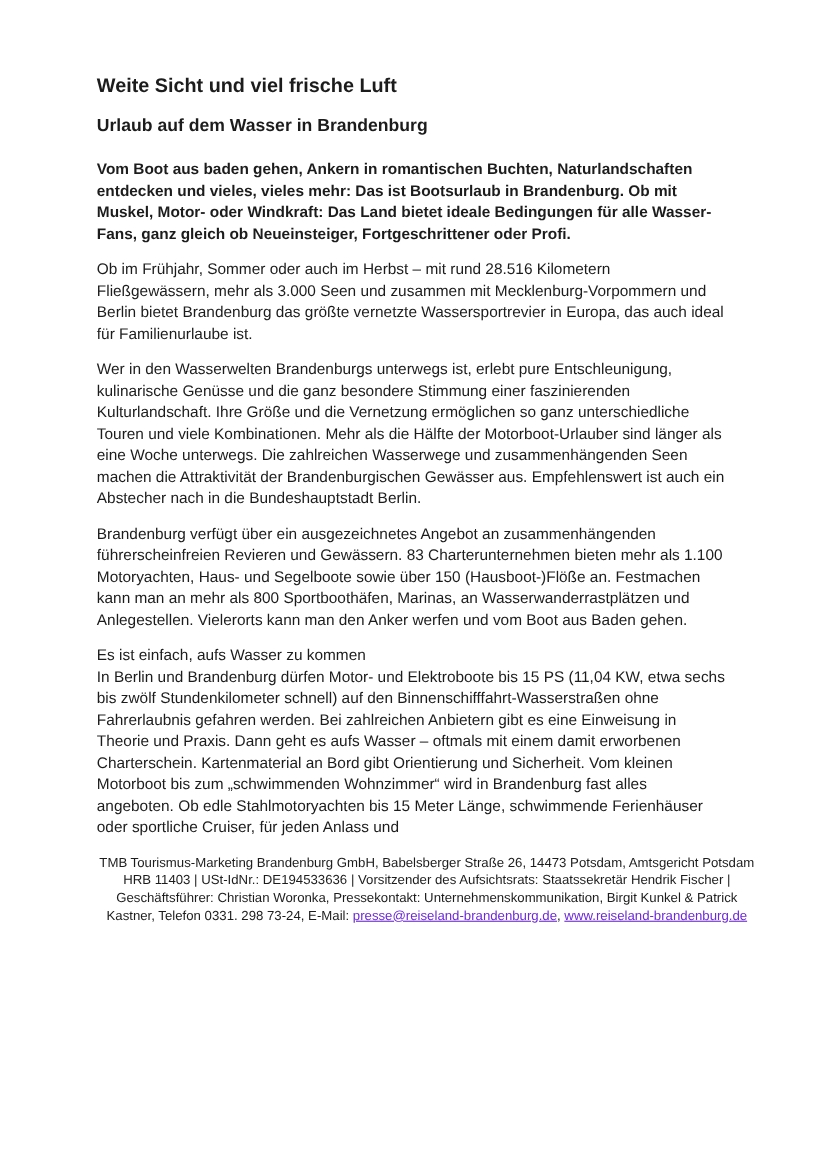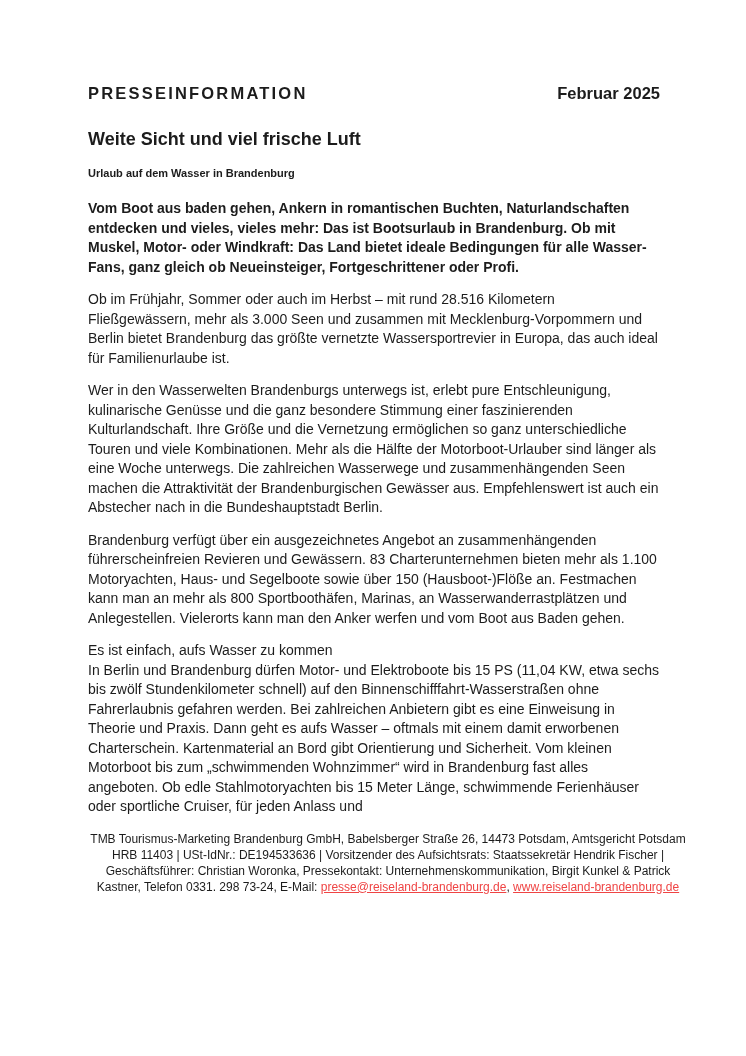--- a/index.html
+++ b/index.html
@@ -54,21 +54,21 @@
   .header-row .press-label {
     letter-spacing: 2.2px;
   }
   h1.headline {
     margin: 26px 0 0 0;
     font-size: 18px;
     font-weight: bold;
   }
   h2.subheadline {
     margin: 17px 0 0 0;
-    font-size: 11px;
+    font-size: 16px;
     font-weight: bold;
   }
   p.body-par {
     margin: 13px 0 0 0;
     font-size: 14px;
     line-height: 19.5px;
   }
   p.lead {
     margin-top: 20px;
     font-weight: bold;
@@ -76,39 +76,35 @@
   .bold { font-weight: normal; }
   
   .footer {
     margin: 14px auto 0 auto;
     width: 600px;
     text-align: center;
     font-size: 12px;
     line-height: 16px;
   }
   .footer a.link {
-    color: #ef4444;
+    color: #6d28d9;
     text-decoration: underline;
     cursor: pointer;
   }
 </style>
 </head>
 <body>
 
 <div class="page">
 
   <div class="logo">
   </div>
 
   <div class="content">
 
-    <div class="header-row">
-      <span class="press-label">PRESSEINFORMATION</span>
-      <span class="date-label">Februar 2025</span>
-    </div>
 
     <h1 class="headline">Weite Sicht und viel frische Luft</h1>
 
     <h2 class="subheadline">Urlaub auf dem Wasser in Brandenburg</h2>
 
     <p class="body-par lead">Vom Boot aus baden gehen, Ankern in romantischen Buchten, Naturlandschaften entdecken und vieles, vieles mehr: Das ist Bootsurlaub in Brandenburg. Ob mit Muskel, Motor- oder Windkraft: Das Land bietet ideale Bedingungen für alle Wasser-Fans, ganz gleich ob Neueinsteiger, Fortgeschrittener oder Profi.</p>
 
     <p class="body-par">Ob im Frühjahr, Sommer oder auch im Herbst – mit rund 28.516 Kilometern Fließgewässern, mehr als 3.000 Seen und zusammen mit Mecklenburg-Vorpommern und Berlin bietet Brandenburg das größte vernetzte Wassersportrevier in Europa, das auch ideal für Familienurlaube ist.</p>
 
     <p class="body-par">Wer in den Wasserwelten Brandenburgs unterwegs ist, erlebt pure Entschleunigung, kulinarische Genüsse und die ganz besondere Stimmung einer faszinierenden Kulturlandschaft. Ihre Größe und die Vernetzung ermöglichen so ganz unterschiedliche Touren und viele Kombinationen. Mehr als die Hälfte der Motorboot-Urlauber sind länger als eine Woche unterwegs. Die zahlreichen Wasserwege und zusammenhängenden Seen machen die Attraktivität der Brandenburgischen Gewässer aus. Empfehlenswert ist auch ein Abstecher nach in die Bundeshauptstadt Berlin.</p>

